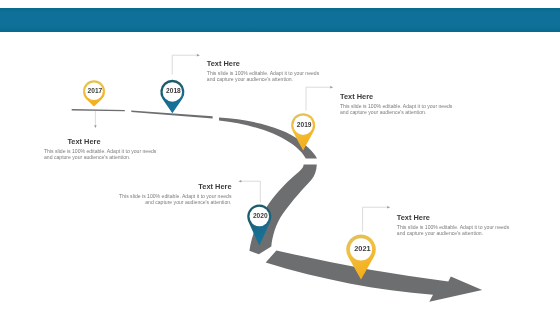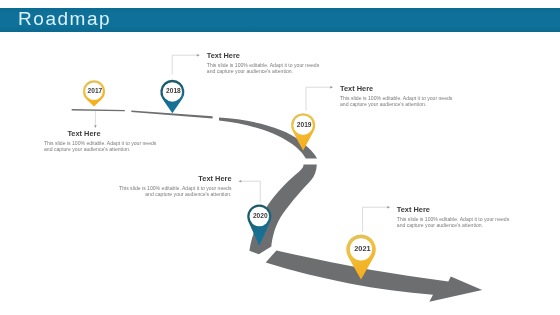--- a/index.html
+++ b/index.html
@@ -5,30 +5,29 @@
   html,body{margin:0;padding:0;}
   body{width:560px;height:315px;background:#ffffff;overflow:hidden;
        font-family:"Liberation Sans",sans-serif;-webkit-font-smoothing:antialiased;}
   .slide{position:relative;width:560px;height:315px;background:#fff;overflow:hidden;}
   .title-bar{position:absolute;left:0;top:8px;width:560px;height:24px;
     background:linear-gradient(180deg,#0a6b92 0%,#0f7199 22%,#0f7199 72%,#0a6990 100%);}
   .title-text{position:absolute;transform:translateZ(0);left:18px;top:9px;font-size:19px;color:#d8f2fb;
     letter-spacing:1.55px;font-weight:300;line-height:20px;}
   svg.art{position:absolute;left:0;top:0;transform:translateZ(0);}
   .tb{position:absolute;transform:translateZ(0);}
-  .tb .hd{font-size:7.4px;font-weight:bold;color:#3b3b3b;line-height:8px;letter-spacing:0.0px;}
+  .tb .hd{font-size:7.4px;font-weight:bold;color:#3b3b3b;line-height:8px;letter-spacing:0.0px;margin-top:8px;}
   .tb .bd{font-size:5.1px;color:#7b7b7b;line-height:6.0px;letter-spacing:0.0px;margin-top:2.2px;white-space:nowrap;}
 </style>
 </head>
 <body>
 
 <div class="slide">
 
   <div class="title-bar"></div>
-  <div class="title-text">Roadmap</div>
 
   <svg class="art" width="560" height="315">
     <defs>
       <linearGradient id="gYr" x1="0" y1="0" x2="0.3" y2="1">
         <stop offset="0" stop-color="#dfbe5e"></stop>
         <stop offset="0.40" stop-color="#efc244"></stop>
         <stop offset="0.72" stop-color="#f3b62c"></stop>
         <stop offset="1" stop-color="#f5ae1c"></stop>
       </linearGradient>
       <linearGradient id="gBr" x1="0" y1="0" x2="0.3" y2="1">

